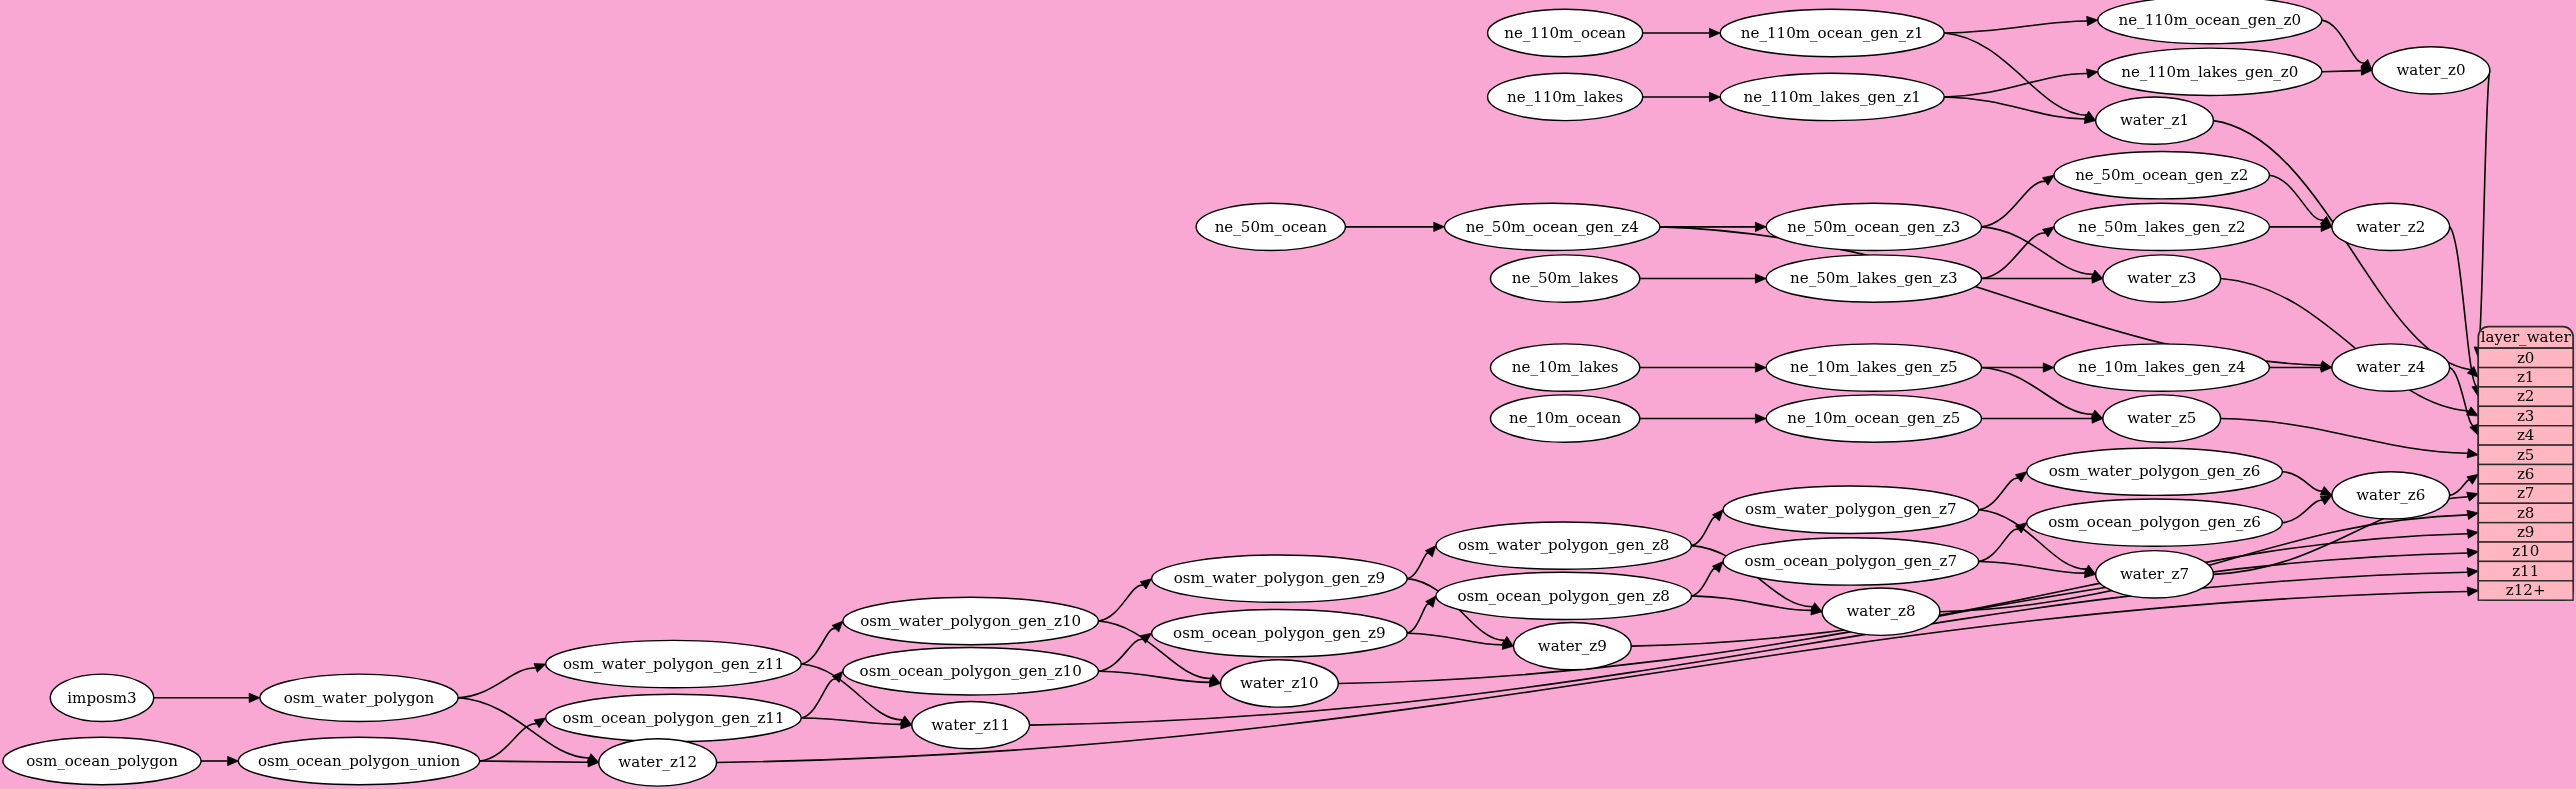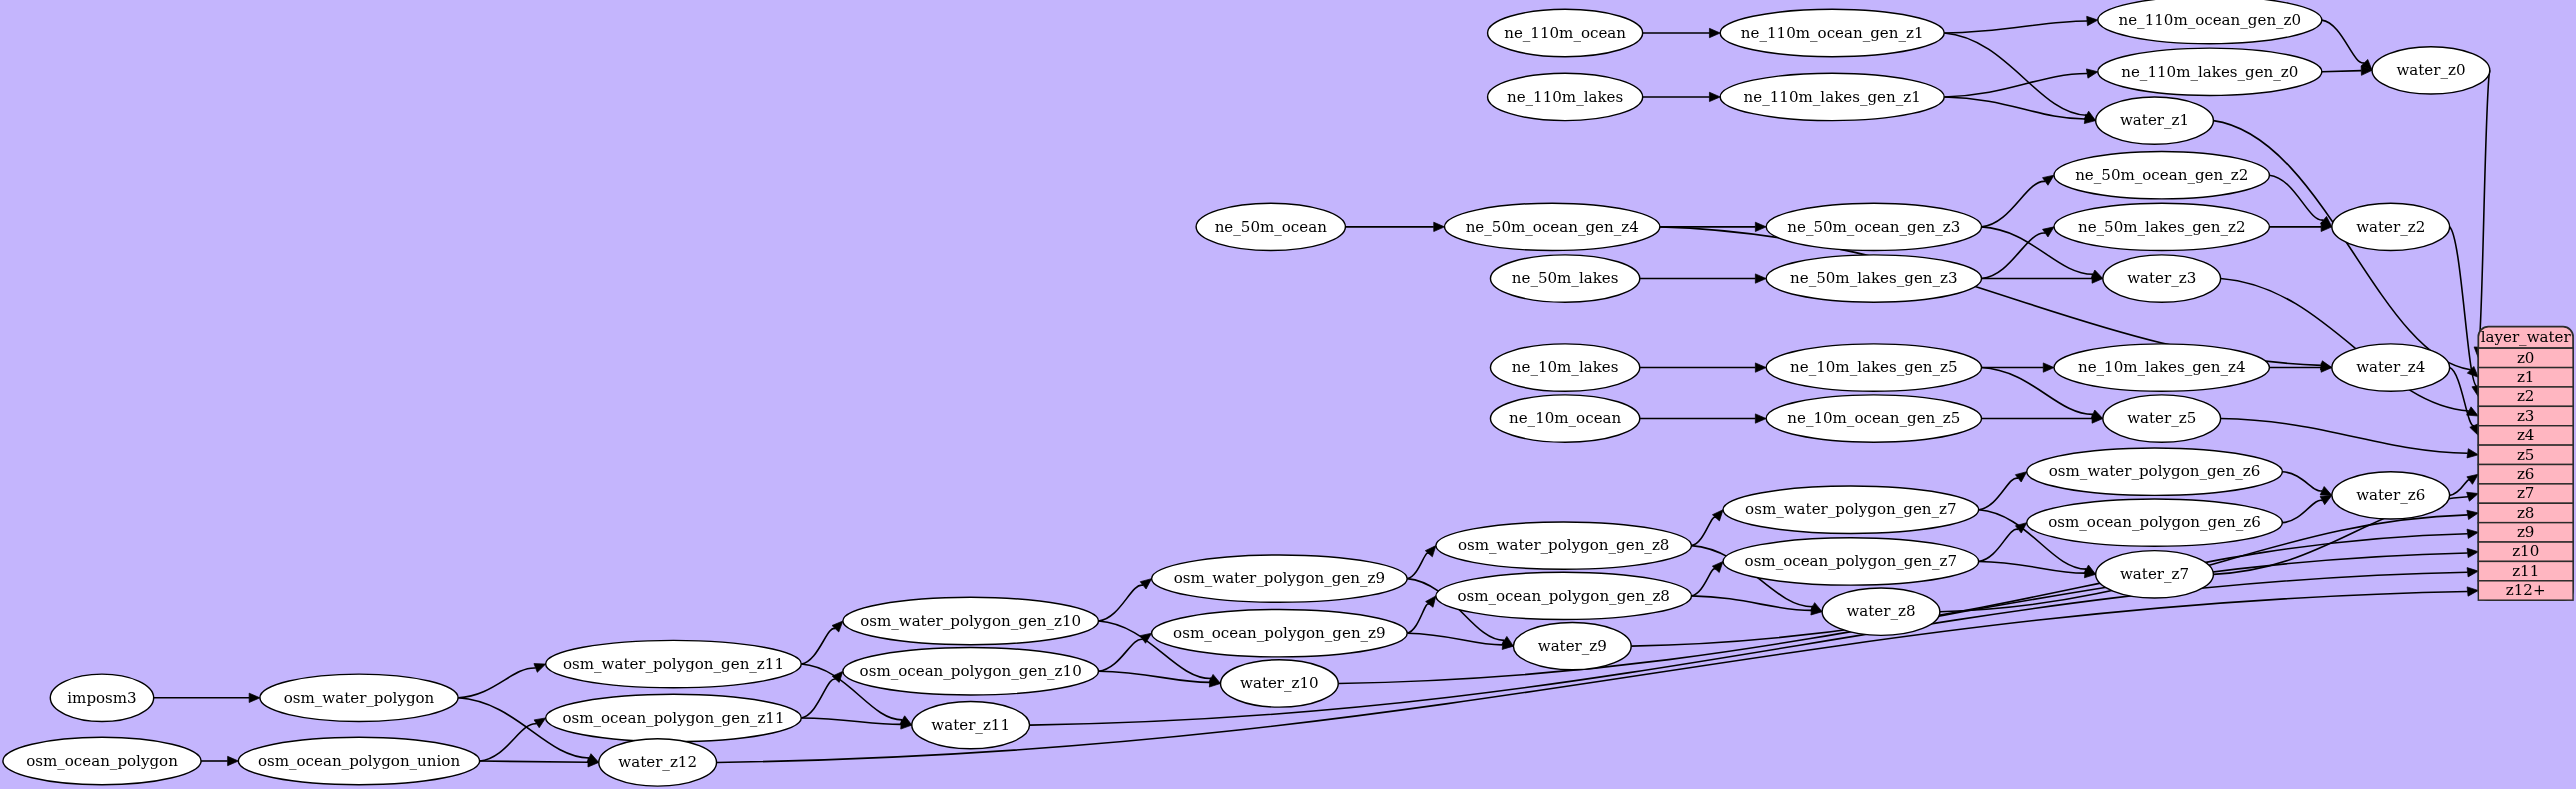--- a/index.html
+++ b/index.html
@@ -1,17 +1,17 @@
 <!DOCTYPE html>
 <html style="font-size:11.5px"><head>
 <meta charset="utf-8">
 <style>
   html,body{margin:0;padding:0;background:#ffffff;}
   body{font-family:"DejaVu Serif", serif;}
-  #stage{position:relative;width:2576px;height:789px;background:#c4b5fd;overflow:hidden;}
+  #stage{position:relative;width:2576px;height:789px;background:#f9a8d4;overflow:hidden;}
   svg#graph{position:absolute;left:0;top:0;width:2576px;height:789px;}
   .node-ellipse{fill:#ffffff;stroke:#000000;stroke-width:2;}
   .node-label{font-family:"DejaVu Serif", serif;font-size:21px;fill:#000000;text-anchor:middle;dominant-baseline:middle;}
   .edge-path{fill:none;stroke:#000000;stroke-width:2.2;}
   .edge-head{fill:#000000;stroke:#000000;stroke-width:1;}
   .legend-box{fill:#ffb6c1;stroke:#2b2b2b;stroke-width:2.4;}
   .legend-cell{fill:#ffb6c1;stroke:#2b2b2b;stroke-width:2;}
   .legend-text{font-family:"DejaVu Serif", serif;font-size:21px;fill:#000000;text-anchor:middle;dominant-baseline:middle;}
   .legend-title{font-family:"DejaVu Serif", serif;font-size:21px;fill:#000000;text-anchor:middle;dominant-baseline:middle;}
 </style>

